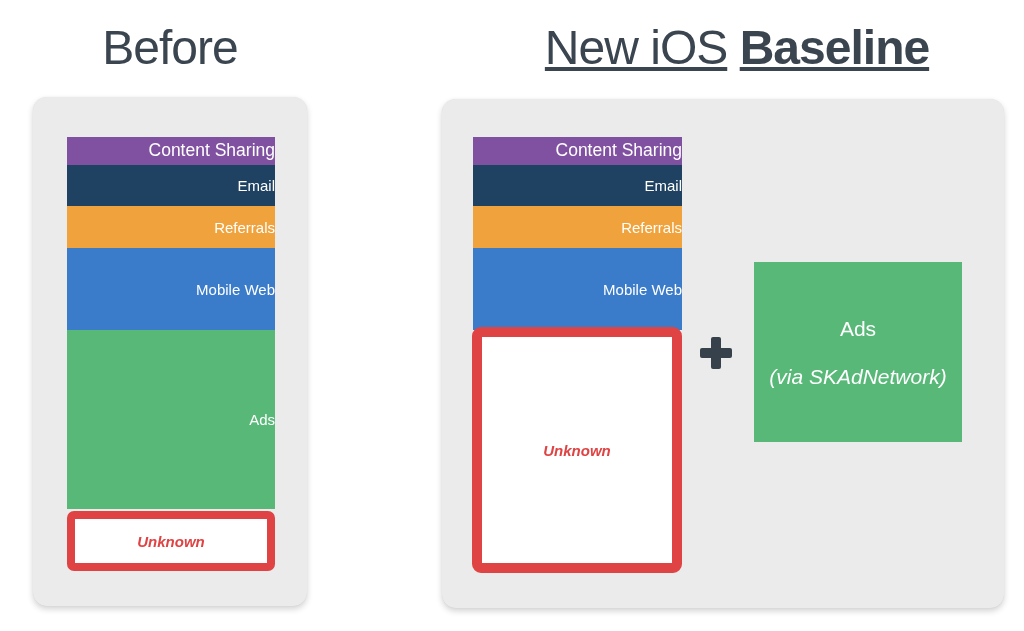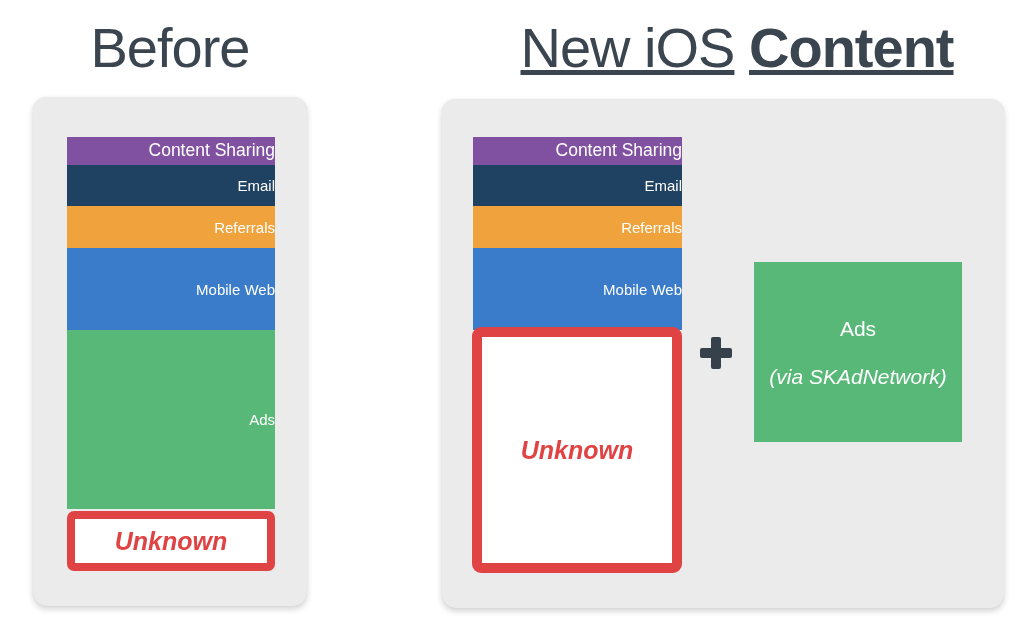--- a/index.html
+++ b/index.html
@@ -16,21 +16,21 @@
 
   
   .title {
     position: absolute;
     top: 6px;
     height: 82px;
     margin: 0;
     display: flex;
     align-items: center;
     justify-content: center;
-    font-size: 56px;
+    font-size: 48px;
     font-weight: 300;
     color: var(--title-text, #3a4550);
     letter-spacing: -1px;
     white-space: nowrap;
   }
   .title-before { left: 33px; width: 274px; }
   .title-after  { left: 456px; width: 562px; text-decoration: underline; }
   .title .bold-part { font-weight: 700; margin-left: 0.26em; }
 
   
@@ -68,21 +68,21 @@
     display: flex;
     align-items: center;
     justify-content: center;
   }
   .unknown-before { left: 34px; top: 414px; width: 208px; height: 60px; }
   .unknown-after  { left: 30px; top: 228px; width: 210px; height: 246px; border-width: 10px; border-radius: 9px; }
   .unknown-text {
     color: var(--unknown-red, #e04343);
     font-weight: bold;
     font-style: italic;
-    font-size: 25px;
+    font-size: 15px;
   }
 
   
   .plus {
     position: absolute;
     left: 258px;
     top: 238px;
     width: 32px;
     height: 32px;
   }
@@ -152,21 +152,21 @@
           <span class="segment-label">Ads</span>
         </div>
       </div>
     <div class="unknown-box unknown-before">
       <span class="unknown-text">Unknown</span>
     </div>
   </div>
 
   <h1 class="title title-after">
     <span class="light-part">New iOS</span>
-    <span class="bold-part">Content</span>
+    <span class="bold-part">Baseline</span>
   </h1>
 
   <div class="card card-after">
     <div class="bar-stack bar-stack-after">
         <div class="segment" style="height: 28px; background: rgb(128, 81, 161);">
           <span class="segment-label">Content Sharing</span>
         </div>
         <div class="segment" style="height: 41px; background: rgb(31, 65, 98);">
           <span class="segment-label">Email</span>
         </div>

